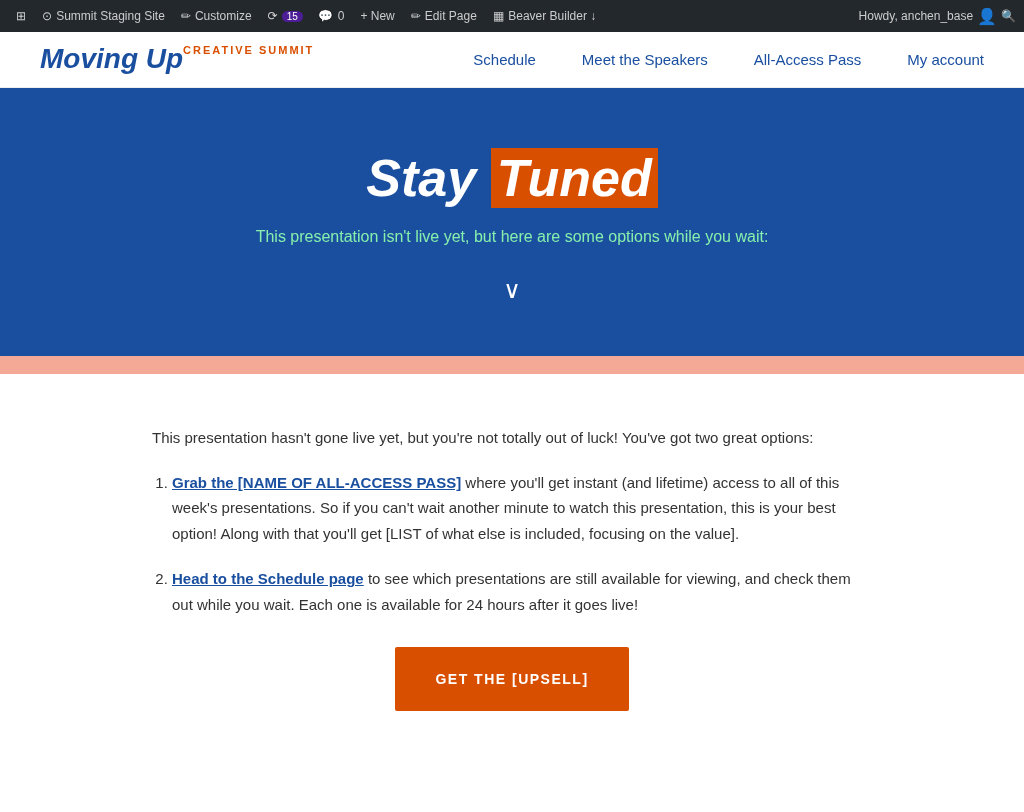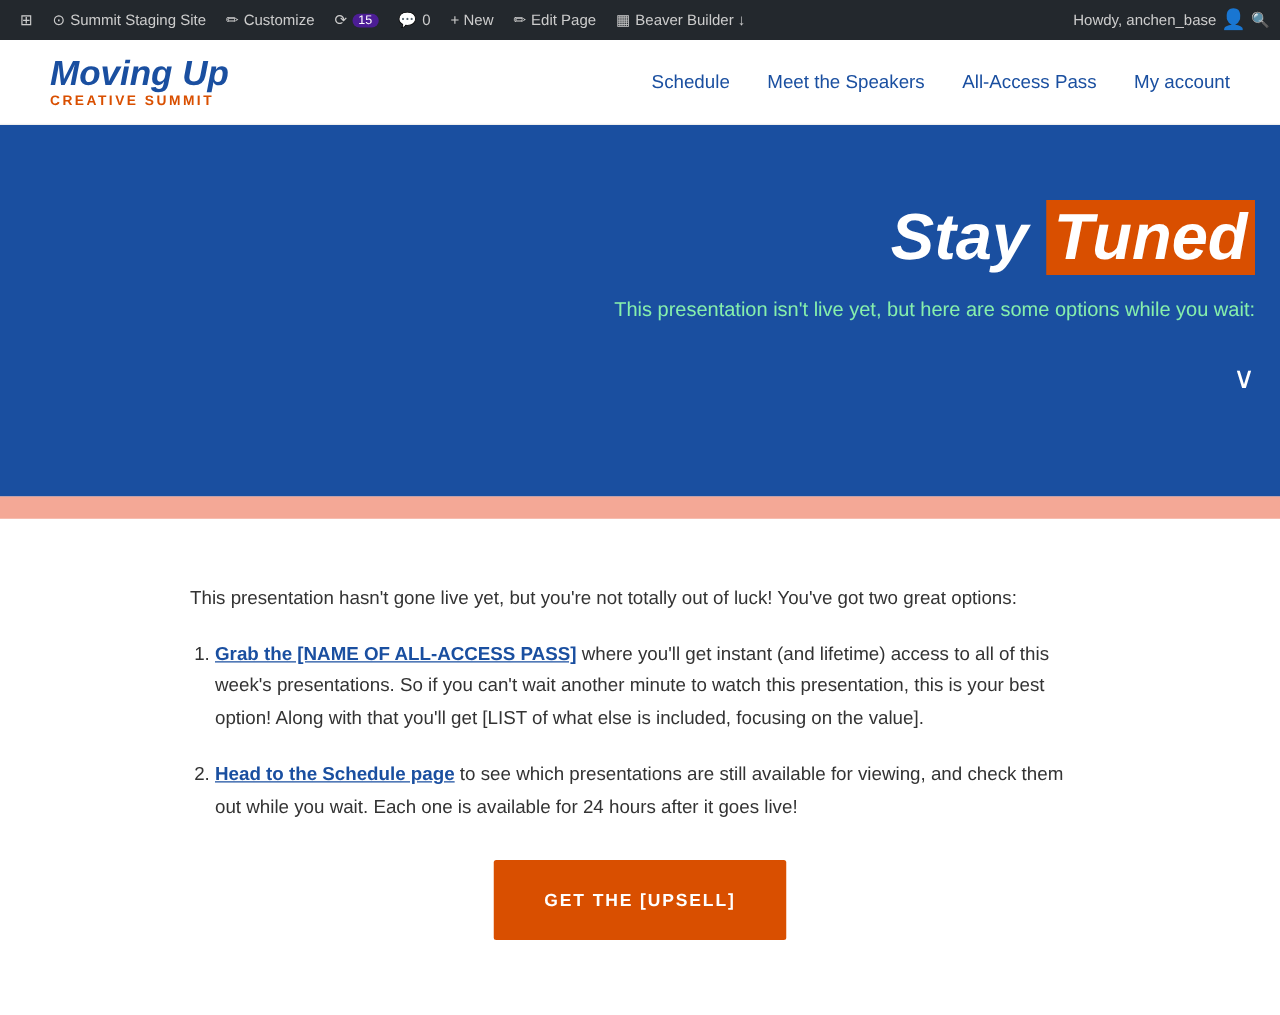--- a/index.html
+++ b/index.html
@@ -50,53 +50,53 @@
     .site-header {
       display: flex;
       align-items: center;
       justify-content: space-between;
       padding: 12px 40px;
       background: #fff;
       border-bottom: 1px solid #eee;
     }
     .site-logo {
       display: flex;
-      flex-direction: column;
+      flex-direction: row;
       line-height: 1.1;
     }
     .logo-main {
       font-size: 28px;
       font-weight: 700;
       color: #1a4fa0;
       font-style: italic;
     }
     .logo-sub {
       font-size: 11px;
       font-weight: 700;
       letter-spacing: 2px;
       color: #d94f00;
       text-transform: uppercase;
     }
     .site-nav {
       display: flex;
-      gap: 30px;
+      gap: 46px;
       align-items: flex-end;
     }
     .site-nav a {
       text-decoration: none;
       color: #1a4fa0;
       font-size: 15px;
       font-weight: 500;
     }
 
     
     .hero-section {
       background: #1a4fa0;
-      padding: 60px 20px 80px;
-      text-align: right;
+      padding: 60px 20px 52px;
+      text-align: center;
       position: relative;
     }
     .hero-title {
       font-size: 52px;
       font-weight: 900;
       color: #fff;
       display: inline-block;
       position: relative;
       font-style: italic;
     }

